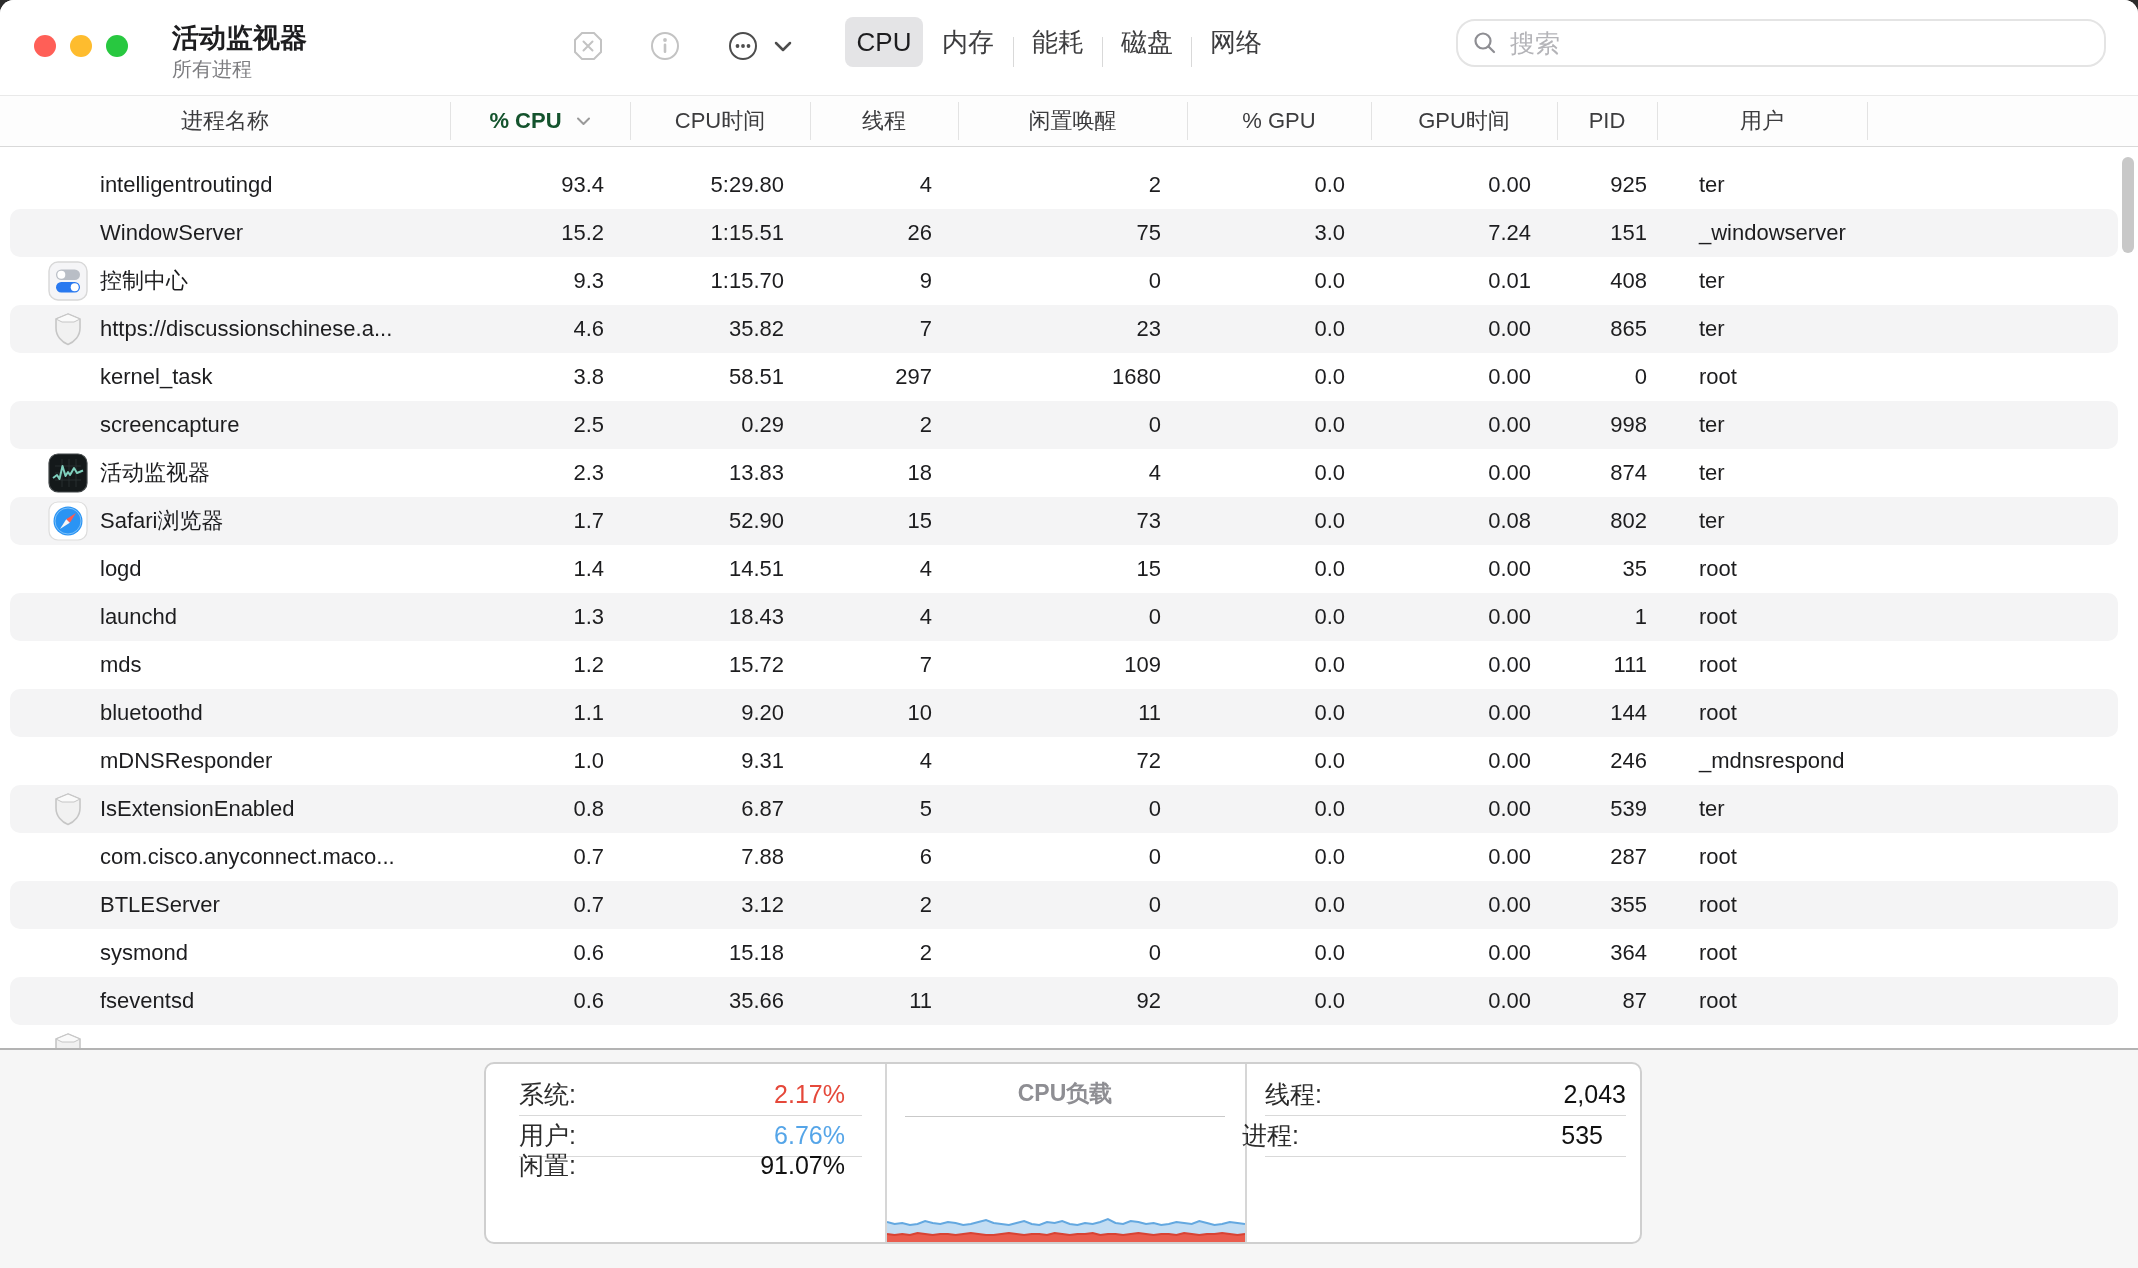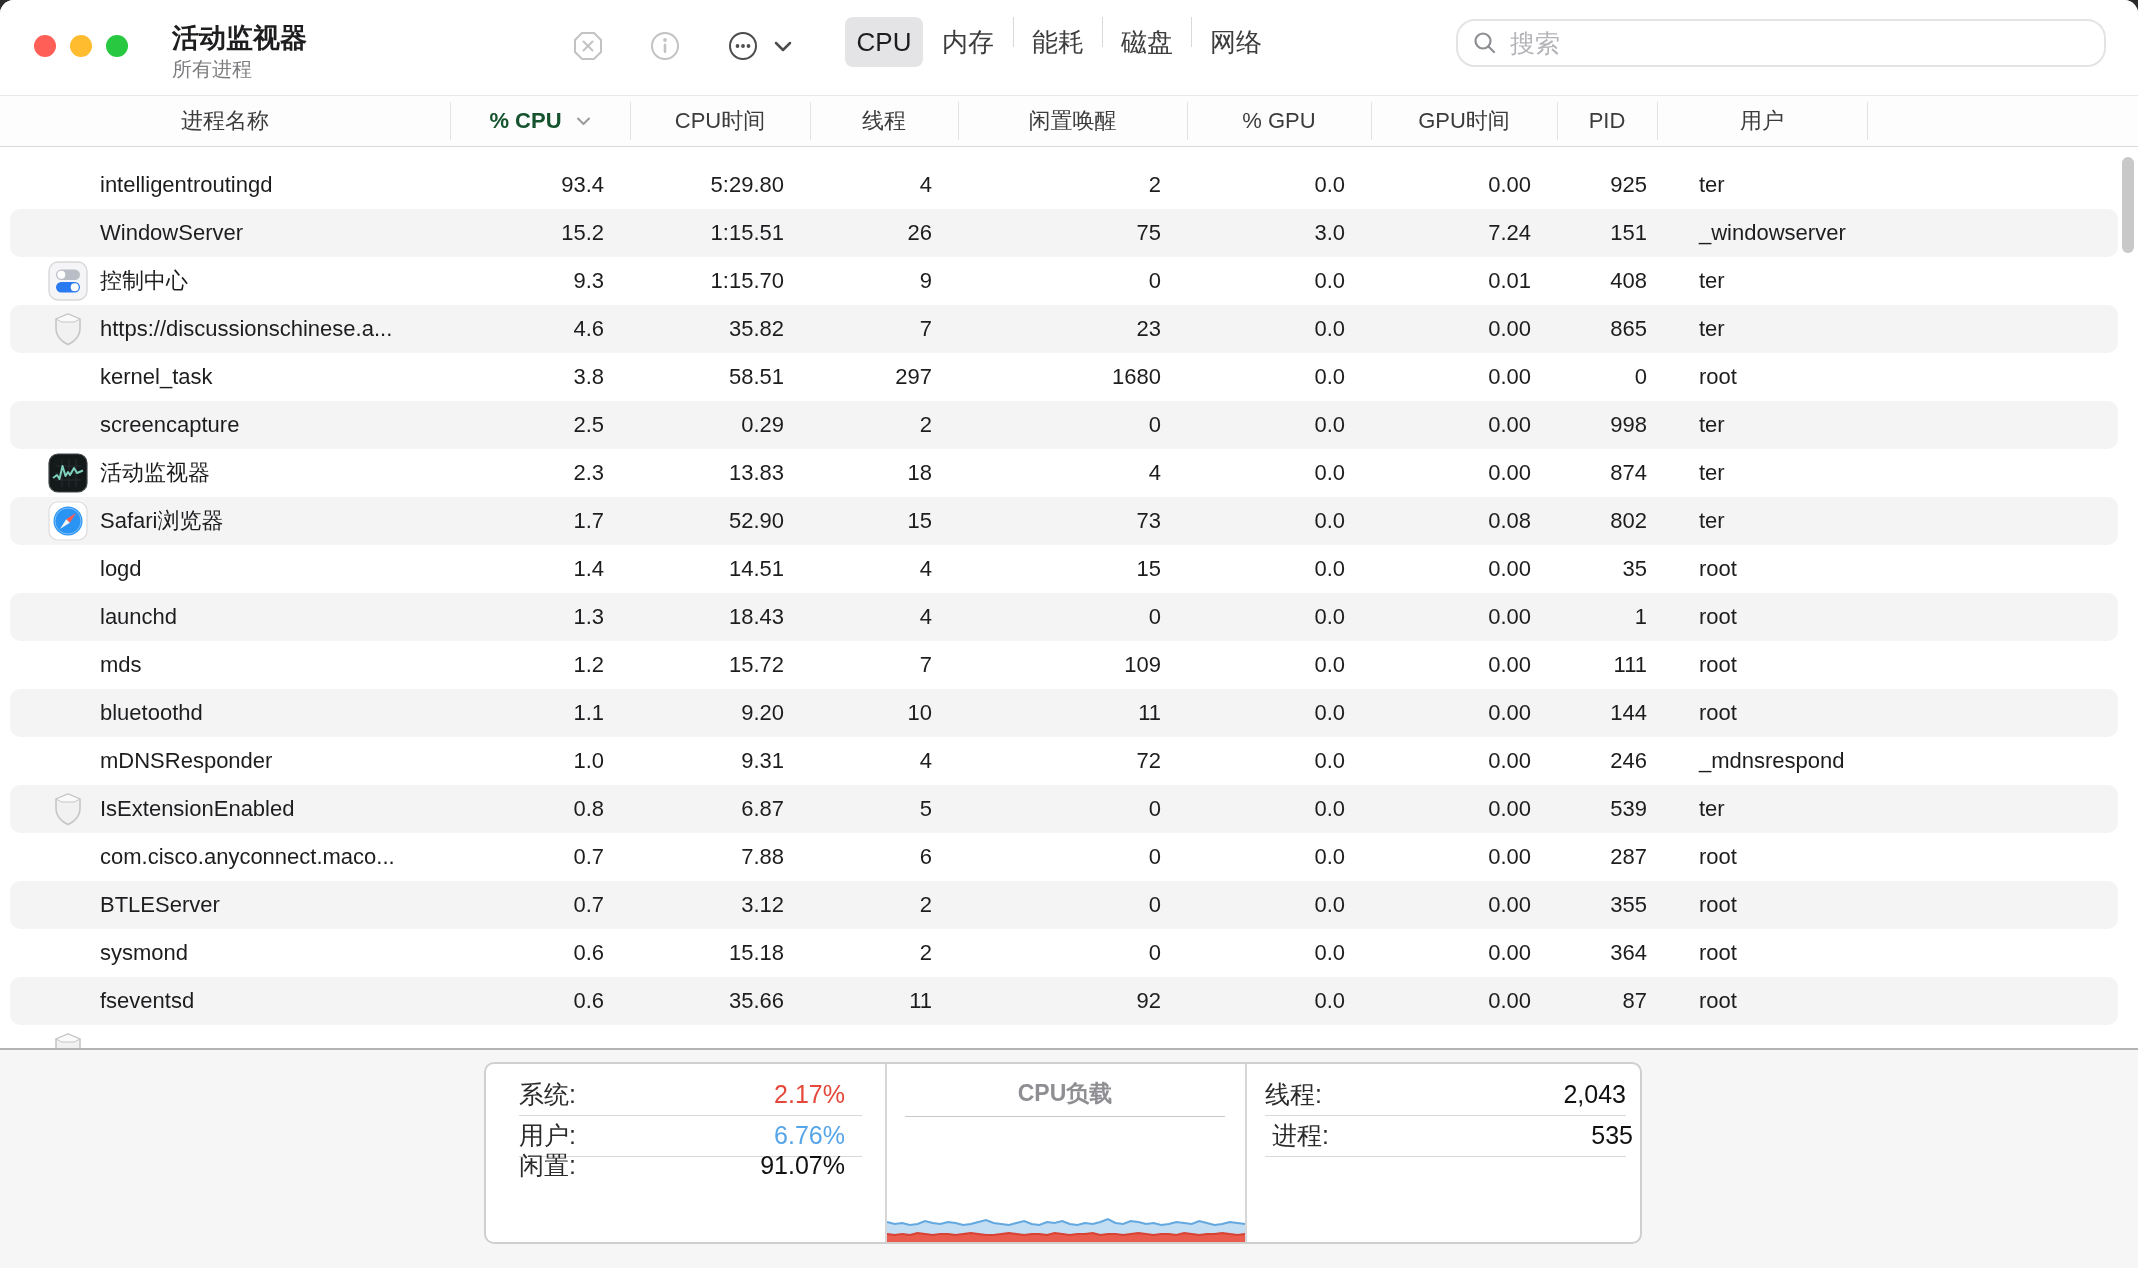--- a/index.html
+++ b/index.html
@@ -10,21 +10,21 @@
   .tl.red{left:34px;background:#ff5f57;}
   .tl.yellow{left:70px;background:#febc2e;}
   .tl.green{left:106px;background:#28c840;}
   .app-title{position:absolute;left:172px;top:20px;font-size:27px;font-weight:bold;color:#1d1d1f;}
   .app-subtitle{position:absolute;left:172px;top:56px;font-size:20px;color:#7d7d80;}
   .tb-icon{position:absolute;top:30px;width:32px;height:32px;}
   .tb-stop{left:572px;}
   .tb-info{left:649px;}
   .tb-more{left:727px;width:76px;}
   
-  .segments{position:absolute;left:845px;top:17px;height:50px;display:flex;align-items:flex-start;}
+  .segments{position:absolute;left:845px;top:17px;height:50px;display:flex;align-items:flex-end;}
   .seg{height:50px;display:flex;align-items:center;justify-content:center;font-size:26px;color:#3d3d3f;cursor:default;position:relative;}
   .seg.selected{background:#e4e4e6;border-radius:8px;color:#1d1d1f;}
   .seg-sep{width:1px;height:30px;background:#d9d9d9;}
   
   .search{position:absolute;left:1456px;top:19px;width:650px;height:48px;border:2px solid #e4e4e4;border-radius:19px;background:#fff;display:flex;align-items:center;box-sizing:border-box;}
   .search svg{margin-left:14px;}
   .search input{border:none;outline:none;flex:1;font-size:25px;color:#333;margin-left:10px;font-family:"Liberation Sans",sans-serif;background:transparent;}
   .search input::placeholder{color:#b4b4b8;}
   
   .thead{position:absolute;left:0;top:96px;width:100%;height:50px;background:#fdfdfd;border-bottom:1px solid #d9d9d9;}
@@ -425,20 +425,20 @@
             <path d="M0,46 L0.0,38 L7.6,39 L15.2,38 L22.9,39 L30.5,37 L38.1,38 L45.7,39 L53.3,38 L60.9,38 L68.6,39 L76.2,38 L83.8,37 L91.4,38 L99.0,39 L106.6,39 L114.3,38 L121.9,37 L129.5,38 L137.1,39 L144.7,38 L152.3,38 L160.0,39 L167.6,37 L175.2,38 L182.8,39 L190.4,38 L198.0,38 L205.7,37 L213.3,39 L220.9,38 L228.5,38 L236.1,39 L243.7,38 L251.4,37 L259.0,38 L266.6,39 L274.2,38 L281.8,38 L289.4,39 L297.1,37 L304.7,38 L312.3,39 L319.9,38 L327.5,38 L335.1,37 L342.8,38 L350.4,39 L358.0,38 L358,46 Z" fill="#ea5c4e"></path>
             <path d="M0.0,38 L7.6,39 L15.2,38 L22.9,39 L30.5,37 L38.1,38 L45.7,39 L53.3,38 L60.9,38 L68.6,39 L76.2,38 L83.8,37 L91.4,38 L99.0,39 L106.6,39 L114.3,38 L121.9,37 L129.5,38 L137.1,39 L144.7,38 L152.3,38 L160.0,39 L167.6,37 L175.2,38 L182.8,39 L190.4,38 L198.0,38 L205.7,37 L213.3,39 L220.9,38 L228.5,38 L236.1,39 L243.7,38 L251.4,37 L259.0,38 L266.6,39 L274.2,38 L281.8,38 L289.4,39 L297.1,37 L304.7,38 L312.3,39 L319.9,38 L327.5,38 L335.1,37 L342.8,38 L350.4,39 L358.0,38" fill="none" stroke="#d94334" stroke-width="2"></path>
           </svg></div>
       <div class="vsep v2"></div>
 
       <div class="stat-row" style="left:779px;width:361px;top:10px">
         <span>线程:</span>
         <span class="sval">2,043</span>
       </div>
       <div class="stat-line" style="left:779px;width:361px;top:51px"></div>
-      <div class="stat-row" style="left:786px;width:361px;top:51px">
+      <div class="stat-row" style="left:756px;width:361px;top:51px">
         <span>进程:</span>
         <span class="sval">535</span>
       </div>
       <div class="stat-line" style="left:779px;width:361px;top:92px"></div>
     </div>
   </div>
 </div>
 
 </body></html>

